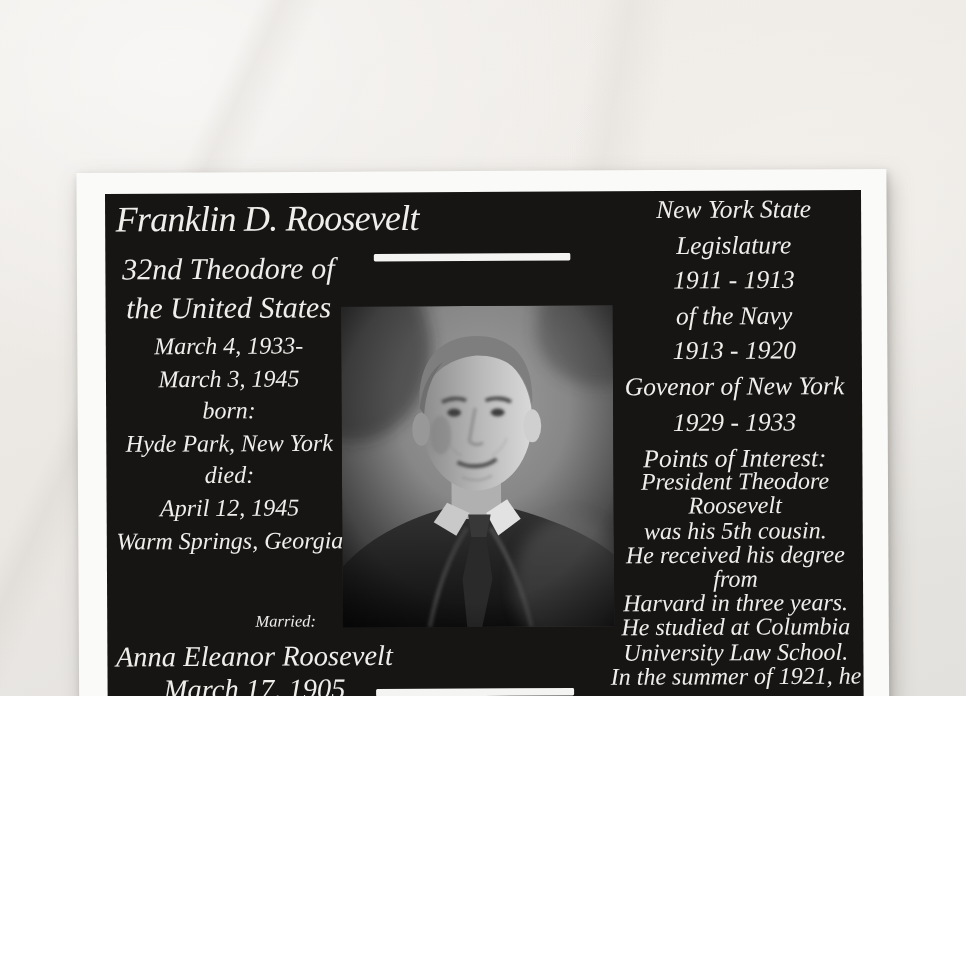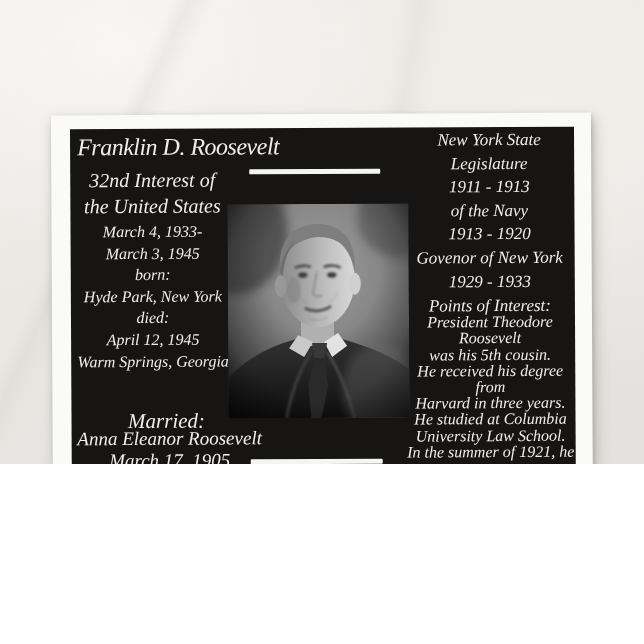--- a/index.html
+++ b/index.html
@@ -27,21 +27,21 @@
     position:absolute;left:19px;top:14px;width:504px;height:380px;
     background:#171514;color:#efeeea;
     font-style:italic;
   }
   .abs{position:absolute;}
   .ctr{text-align:center;}
 
   .title{left:7px;top:5px;font-size:24px;letter-spacing:-0.5px;white-space:nowrap;}
   .subtitle{left:0;top:38px;width:164px;font-size:20px;line-height:26px;}
   .details{left:0;top:92px;width:164px;font-size:16px;line-height:21.6px;}
-  .married-label{left:0;top:280px;width:190px;font-size:21px;}
+  .married-label{left:0;top:280px;width:190px;font-size:11px;padding-left:24px;}
   .married{left:0;top:299px;width:196px;font-size:19px;line-height:22px;}
 
   .divider{position:absolute;height:5px;background:#f4f4f2;border-radius:1px;}
   .divider-top{left:179px;top:41px;width:131px;}
   .divider-bottom{left:179px;top:331px;width:132px;}
 
   .photo{position:absolute;left:157px;top:76px;width:181px;height:214px;}
   .photo svg{display:block;}
 
   .col-right{left:335px;top:0;width:168px;}
@@ -53,21 +53,21 @@
 </head>
 <body>
 
 <div class="page">
   <div class="postcard">
     <div class="panel">
 
       <div class="abs title">Franklin D. Roosevelt</div>
 
       <div class="abs subtitle ctr">
-        <div>32nd Interest of</div>
+        <div>32nd Theodore of</div>
         <div>the United States</div>
       </div>
 
       <div class="abs details ctr">
         <div>March 4, 1933-</div>
         <div>March 3, 1945</div>
         <div>born:</div>
         <div>Hyde Park, New York</div>
         <div>died:</div>
         <div>April 12, 1945</div>

